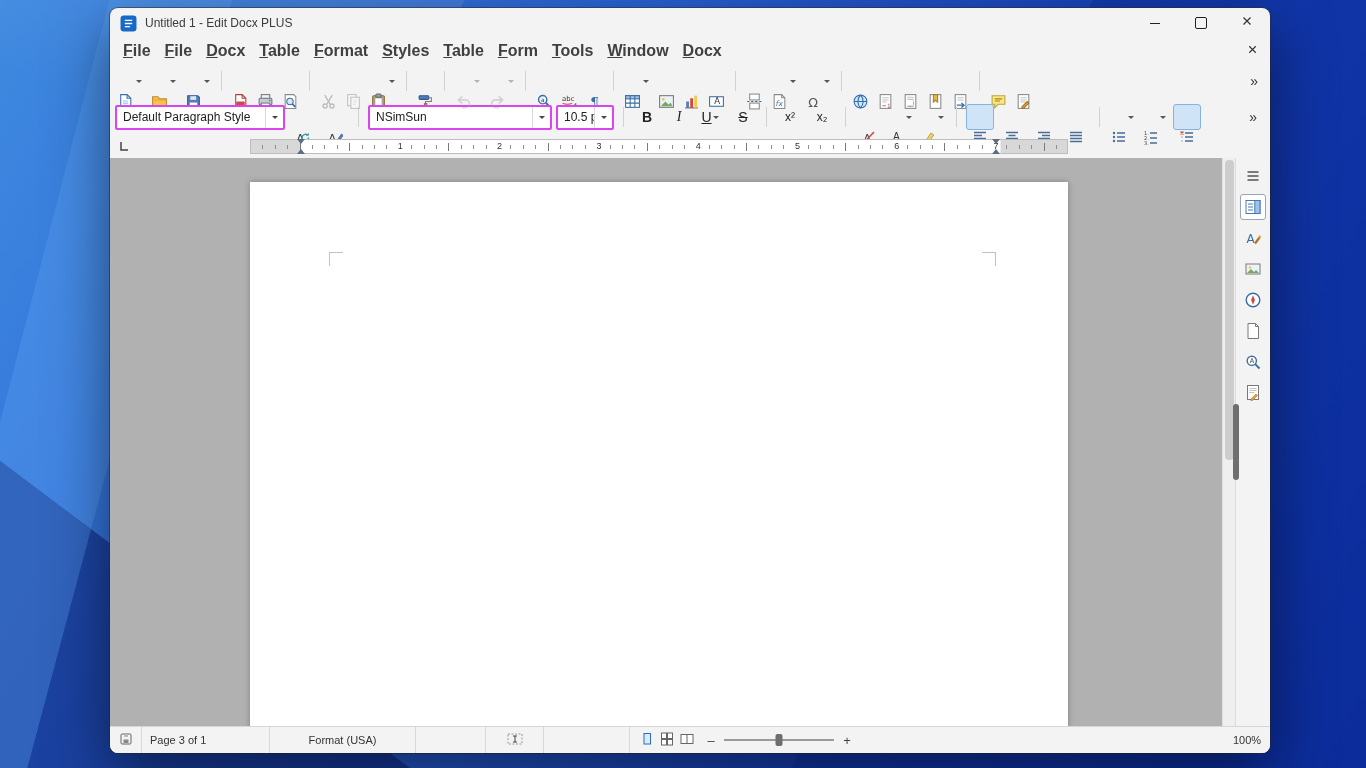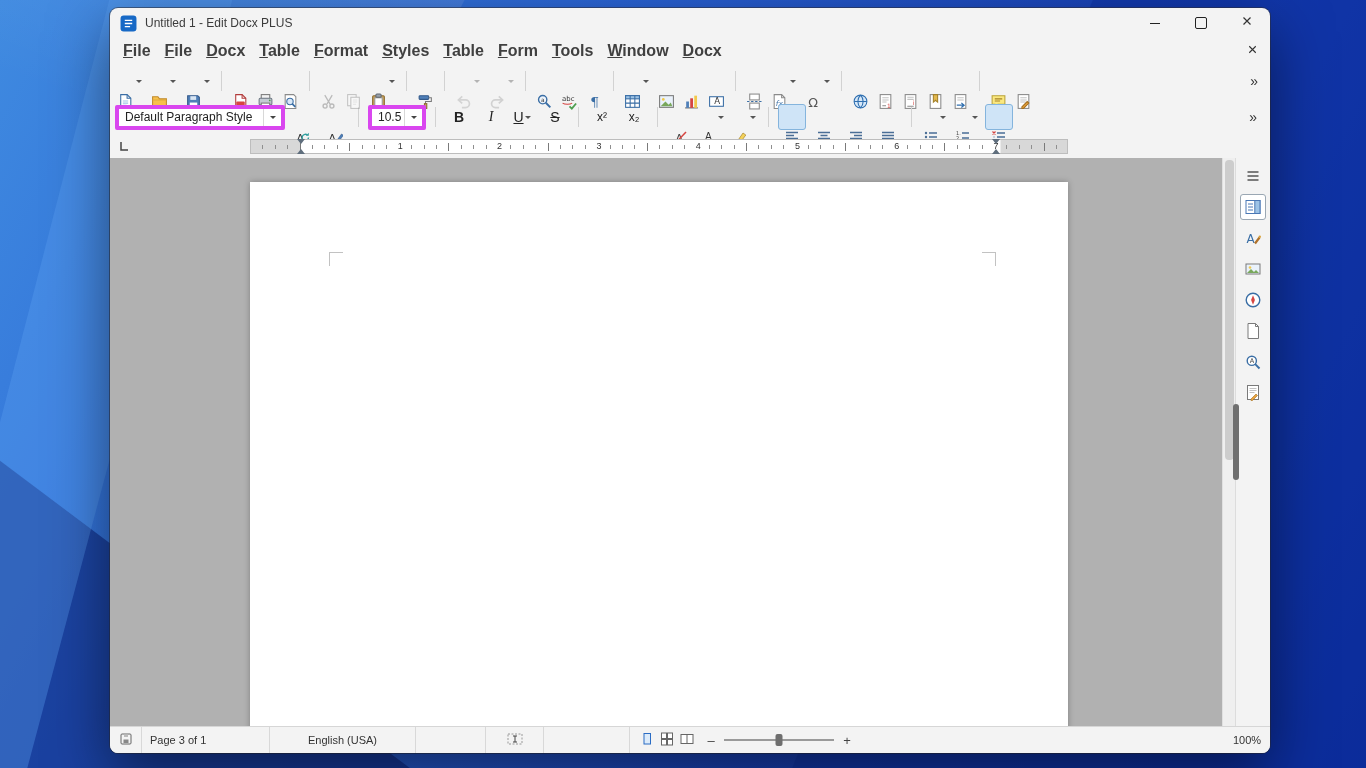--- a/index.html
+++ b/index.html
@@ -42,21 +42,21 @@
   .tb-ico{width:17px;height:17px;display:block;margin-top:40px;}
   .tb-ico svg{width:17px;height:17px;display:block;}
   .tb-drop{width:9px;height:100%;display:flex;align-items:center;justify-content:center;}
   .tb-drop::after{content:"";border:3.5px solid transparent;border-top-color:#555;margin-top:4px;}
   .tb-sep{width:1px;height:20px;background:#d2d2d2;margin:0 5px;}
   .disabled{filter:grayscale(1);opacity:.4;}
   .tb-overflow{margin-left:auto;font-size:14px;color:#333;padding:0 9px;letter-spacing:-1px;}
 
   
   .toolbar-fmt{height:38px;flex:0 0 auto;display:flex;align-items:center;padding:0 5px;gap:4px;}
-  .combo{height:25px;background:#fff;border:4px solid #d946ef;border-radius:2px;display:flex;align-items:center;font-size:12px;color:#222;box-sizing:border-box;}
+  .combo{height:25px;background:#fff;border:2px solid #d946ef;border-radius:2px;display:flex;align-items:center;font-size:12px;color:#222;box-sizing:border-box;}
   .combo-text{padding:0 6px;white-space:nowrap;overflow:hidden;flex:1;}
   .combo-arrow{width:17px;align-self:stretch;display:flex;align-items:center;justify-content:center;border-left:1px solid #d8d8d8;}
   .combo-arrow::after{content:"";border:3.5px solid transparent;border-top-color:#444;margin-top:4px;}
   .combo-para{width:170px;}
   .combo-font{width:184px;}
   .combo-size{width:58px;}
   .fmt-btn{min-width:28px;height:26px;display:flex;align-items:center;justify-content:center;border-radius:3px;border:1px solid transparent;box-sizing:border-box;}
   .fmt-btn.active{background:#cfe4f7;border-color:#84b4dd;}
   .fmt-btn .tb-ico{width:16px;height:16px;}
   .fmt-btn .tb-ico svg{width:16px;height:16px;}
@@ -470,20 +470,24 @@
         </div>
       <div class="fmt-btn">
           <span class="tb-ico">
             <svg viewBox="0 0 16 16">
               <text x="1.5" y="12.5" font-size="11" fill="#333" font-family="DejaVu Sans,sans-serif">A</text>
               <path d="M9.5 13.5l1-3 4-5.5 1.8 1.3-4 5.5-2.8 1.7z" fill="#4f7fb8" stroke="#33598a" stroke-width=".6"></path>
             </svg>
           </span>
         </div>
       <div class="tb-sep"></div>
+      <div class="combo combo-font">
+        <span class="combo-text">NSimSun</span>
+        <span class="combo-arrow"></span>
+      </div>
       <div class="combo combo-size">
         <span class="combo-text">10.5 pt</span>
         <span class="combo-arrow"></span>
       </div>
       <div class="tb-sep"></div>
       <div class="fmt-btn">
           <span class="f-letter f-bold">B</span>
         </div>
       <div class="fmt-btn">
           <span class="f-letter f-italic">I</span>
@@ -700,21 +704,21 @@
 
     <div class="statusbar">
       <div class="sb-seg sb-s-icon">
           <span><svg viewBox="0 0 14 14">
               <rect x="2" y="2" width="10" height="10" rx="1" fill="none" stroke="#666"></rect>
               <rect x="4.5" y="7.5" width="5" height="3.5" fill="#888"></rect>
               <rect x="5" y="2.5" width="4" height="2.5" fill="#bbb"></rect>
             </svg></span>
         </div>
       <div class="sb-seg sb-page">Page 3 of 1</div>
-      <div class="sb-seg sb-lang">English (USA)</div>
+      <div class="sb-seg sb-lang">Format (USA)</div>
       <div class="sb-seg sb-blank1"></div>
       <div class="sb-seg sb-selmode">
           <span><svg viewBox="0 0 16 14">
               <rect x="1" y="2" width="14" height="10" fill="none" stroke="#999" stroke-dasharray="2 1.5"></rect>
               <path d="M6 4h4M6 10h4M8 4v6" stroke="#444" fill="none"></path>
             </svg></span>
         </div>
       <div class="sb-seg sb-blank2"></div>
       <div class="sb-views">
         <div class="sb-view">

